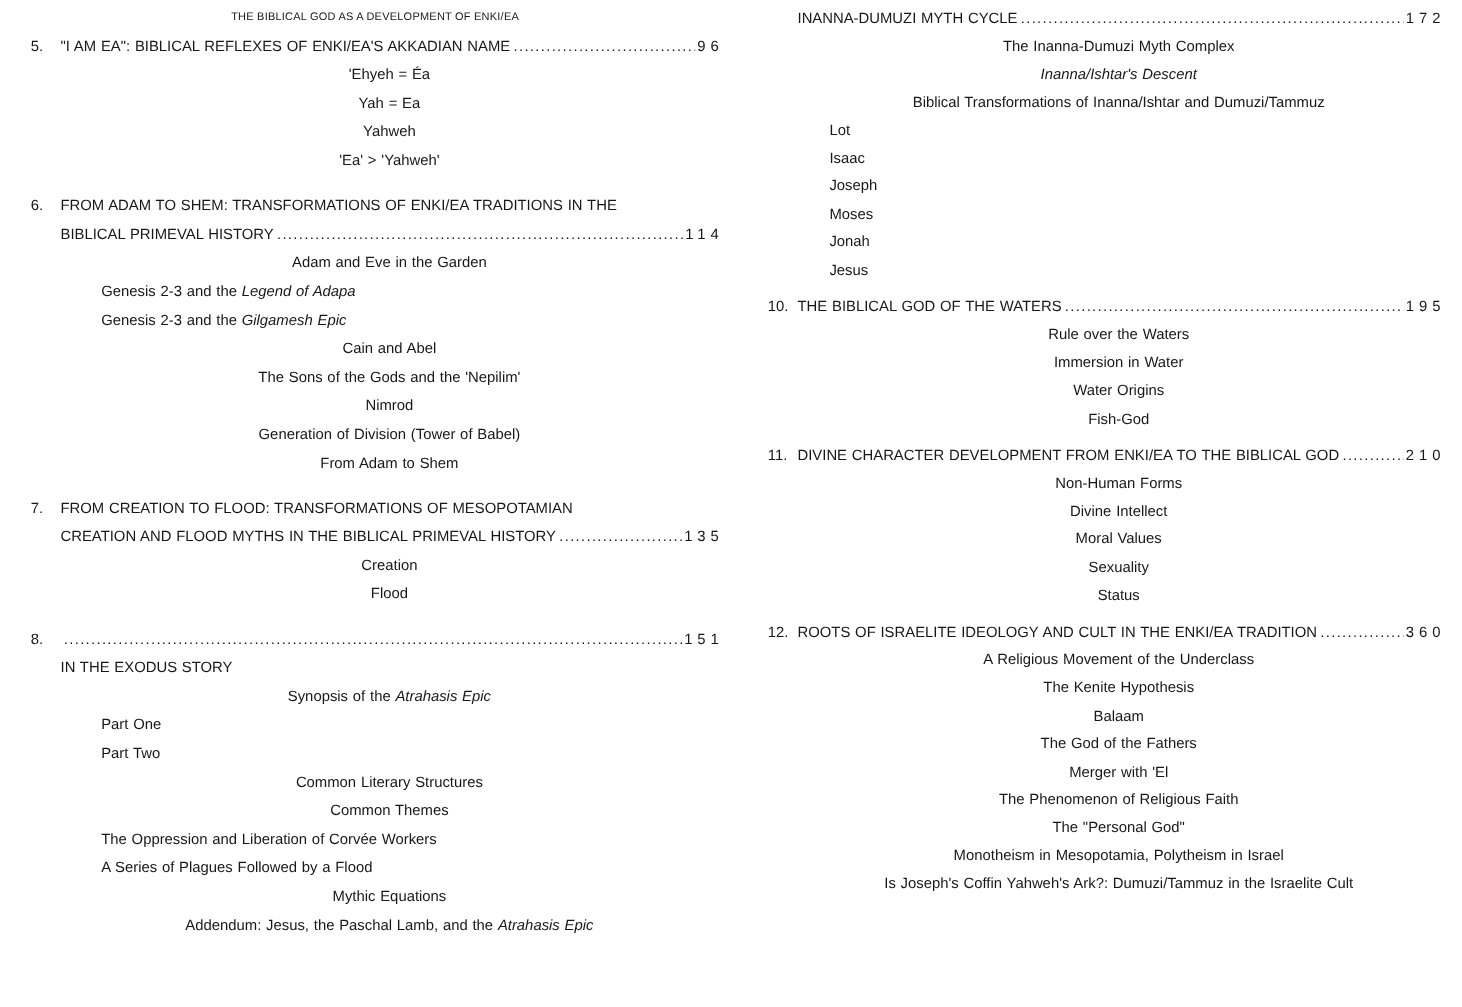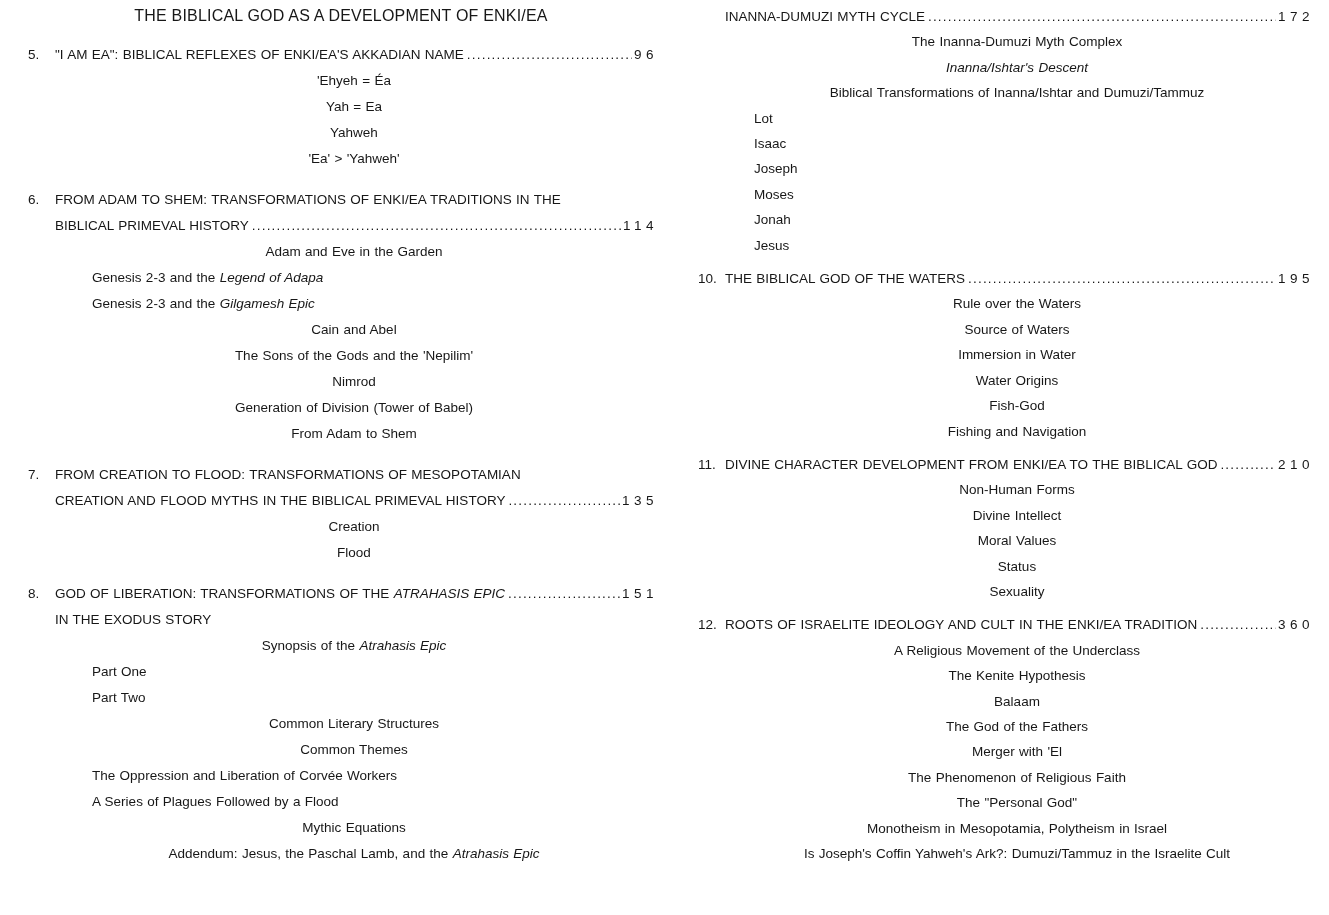--- a/index.html
+++ b/index.html
@@ -7,22 +7,22 @@
   body { font-family:"Liberation Sans", "DejaVu Sans", sans-serif; }
   .page {
     position:relative; width:1329px; height:915px;
     background:#ffffff; color:#171717; overflow:hidden;
   }
   .col { position:absolute; top:0; }
   .col-left  { left:28px;  width:626px; padding-top:3px; }
   .col-right { left:698px; width:612px; padding-top:4px; }
 
   .running-title {
-    text-align:center; font-size:16px; line-height:26px;
-    letter-spacing:0.2px; margin-bottom:13px; white-space:nowrap;
+    text-align:center; font-size:10px; line-height:26px;
+    letter-spacing:0.2px; white-space:nowrap;
   }
 
   .toc-row { display:flex; align-items:baseline; font-size:13.5px; color:#171717; }
   .col-left  .toc-row { line-height:26px; }
   .col-right .toc-row { line-height:25.4px; }
   .col-left  .gap { margin-top:15px; }
   .col-right .gap { margin-top:8px; }
 
   .num  { flex:none; width:27px; }
   .cont { padding-left:27px; }
@@ -107,21 +107,20 @@
           <span class="pagenum">135</span>
         </div>
         <div class="toc-row lvl1">
           <span class="txt"><span>Creation</span></span>
         </div>
         <div class="toc-row lvl1">
           <span class="txt"><span>Flood</span></span>
         </div>
         <div class="toc-row gap">
           <span class="num">8.</span>
-          <span class="txt"><span>GOD OF LIBERATION: TRANSFORMATIONS OF THE </span><i>ATRAHASIS EPIC</i></span>
           <span class="leader">........................................................................................................................................................................................................</span>
           <span class="pagenum">151</span>
         </div>
         <div class="toc-row cont">
           <span class="txt"><span>IN THE EXODUS STORY</span></span>
         </div>
         <div class="toc-row lvl1">
           <span class="txt"><span>Synopsis of the </span><i>Atrahasis Epic</i></span>
         </div>
         <div class="toc-row lvl2">
@@ -187,54 +186,48 @@
         <div class="toc-row gap">
           <span class="num">10.</span>
           <span class="txt"><span>THE BIBLICAL GOD OF THE WATERS</span></span>
           <span class="leader">........................................................................................................................................................................................................</span>
           <span class="pagenum">195</span>
         </div>
         <div class="toc-row lvl1">
           <span class="txt"><span>Rule over the Waters</span></span>
         </div>
         <div class="toc-row lvl1">
-          <span class="txt"><span>Source of Waters</span></span>
-        </div>
-        <div class="toc-row lvl1">
           <span class="txt"><span>Immersion in Water</span></span>
         </div>
         <div class="toc-row lvl1">
           <span class="txt"><span>Water Origins</span></span>
         </div>
         <div class="toc-row lvl1">
           <span class="txt"><span>Fish-God</span></span>
-        </div>
-        <div class="toc-row lvl1">
-          <span class="txt"><span>Fishing and Navigation</span></span>
         </div>
         <div class="toc-row gap">
           <span class="num">11.</span>
           <span class="txt"><span>DIVINE CHARACTER DEVELOPMENT FROM ENKI/EA TO THE BIBLICAL GOD</span></span>
           <span class="leader">........................................................................................................................................................................................................</span>
           <span class="pagenum">210</span>
         </div>
         <div class="toc-row lvl1">
           <span class="txt"><span>Non-Human Forms</span></span>
         </div>
         <div class="toc-row lvl1">
           <span class="txt"><span>Divine Intellect</span></span>
         </div>
         <div class="toc-row lvl1">
           <span class="txt"><span>Moral Values</span></span>
         </div>
         <div class="toc-row lvl1">
+          <span class="txt"><span>Sexuality</span></span>
+        </div>
+        <div class="toc-row lvl1">
           <span class="txt"><span>Status</span></span>
-        </div>
-        <div class="toc-row lvl1">
-          <span class="txt"><span>Sexuality</span></span>
         </div>
         <div class="toc-row gap">
           <span class="num">12.</span>
           <span class="txt"><span>ROOTS OF ISRAELITE IDEOLOGY AND CULT IN THE ENKI/EA TRADITION</span></span>
           <span class="leader">........................................................................................................................................................................................................</span>
           <span class="pagenum">360</span>
         </div>
         <div class="toc-row lvl1">
           <span class="txt"><span>A Religious Movement of the Underclass</span></span>
         </div>

